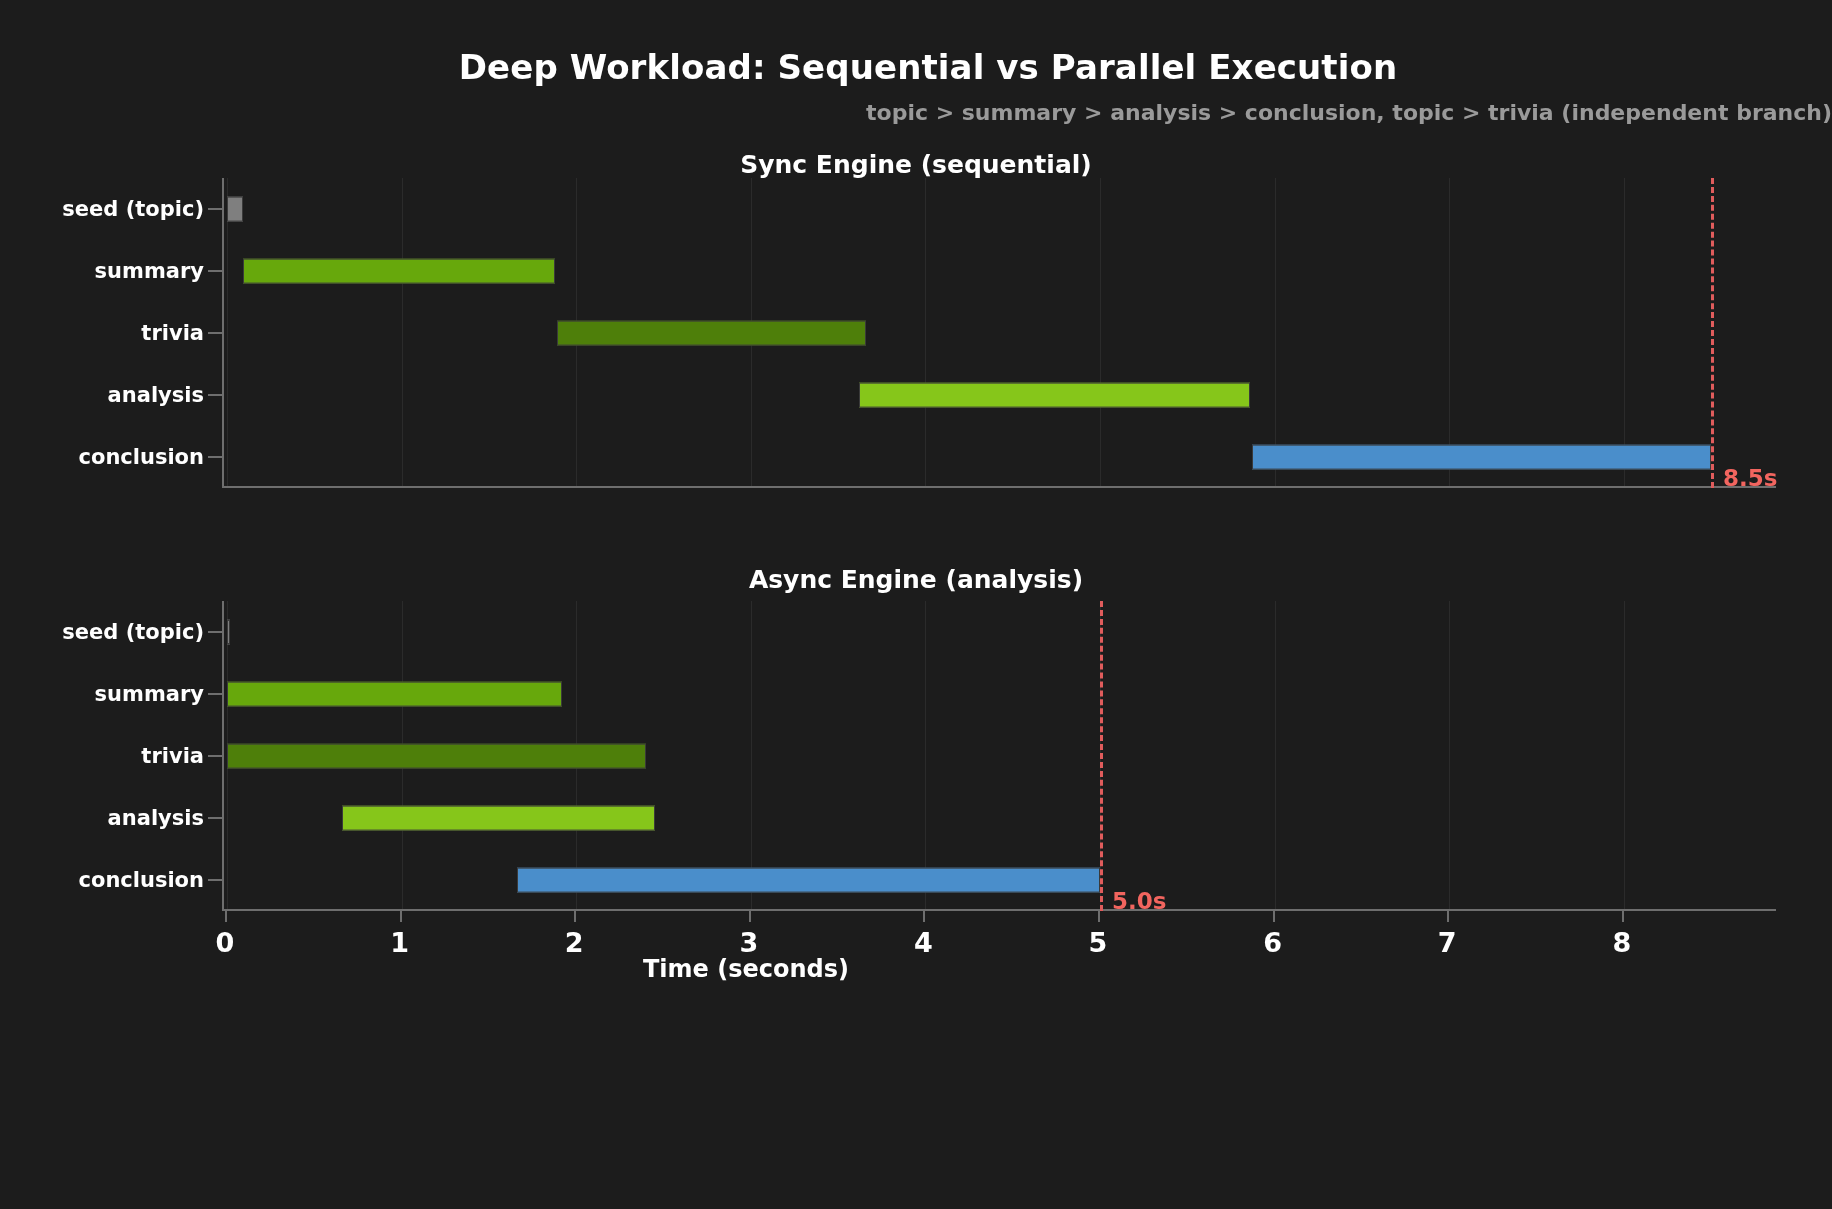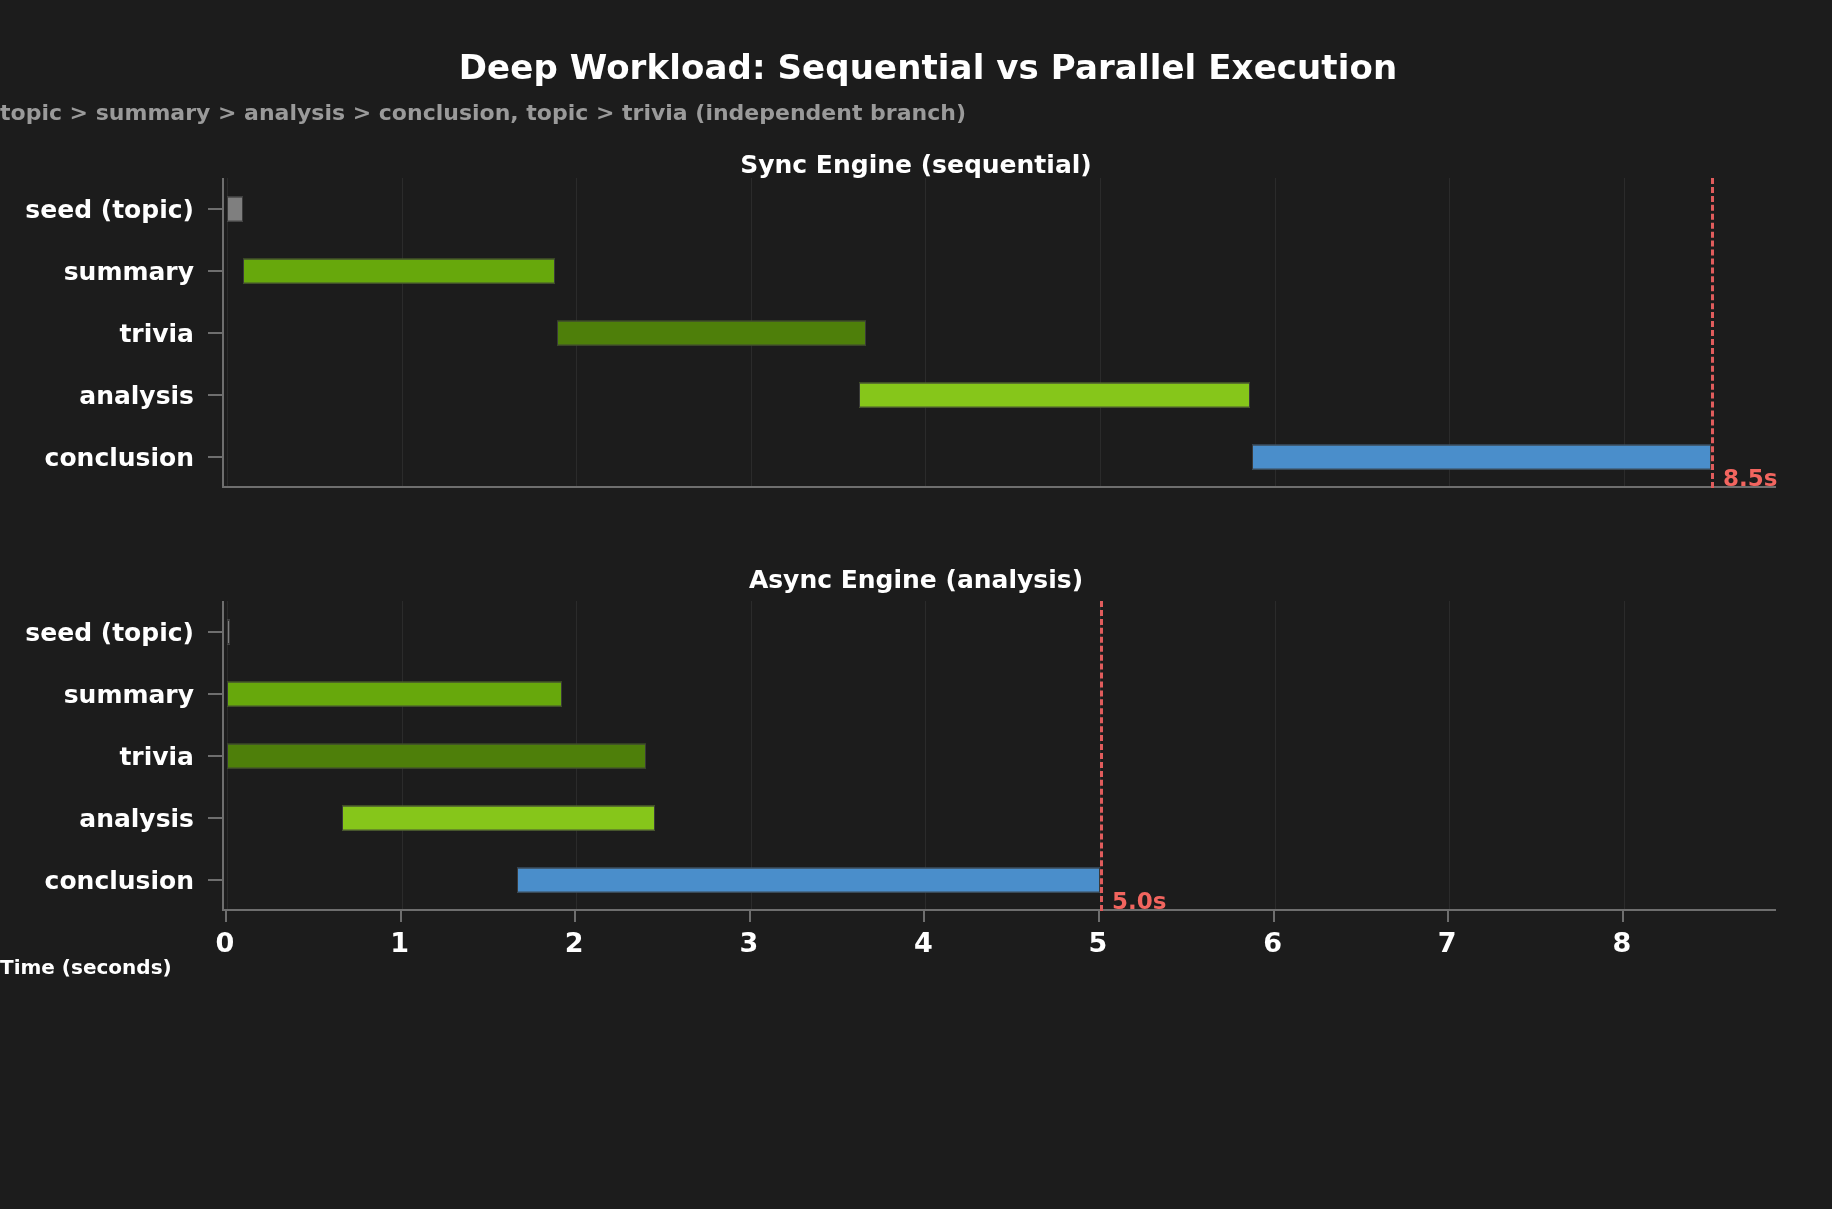--- a/index.html
+++ b/index.html
@@ -13,21 +13,21 @@
 
   
   .fig-title {
     position: absolute; left: 12px; top: 47px; width: 1832px;
     text-align: center;
     font-size: 34px; font-weight: 700; color: #ffffff;
     letter-spacing: .1px;
   }
   .fig-subtitle {
     position: absolute; left: 0; top: 100px; width: 1832px;
-    text-align: left;
+    text-align: right;
     font-size: 22px; font-weight: 700; color: #9a9a9a;
   }
 
   
   .panel { position: absolute; left: 0; width: 1832px; }
   .panel-title {
     position: absolute; left: 0; width: 1832px; text-align: center;
     font-size: 25px; font-weight: 700; color: #ffffff;
   }
 
@@ -40,22 +40,22 @@
   .plot.with-axis { border-bottom: 2px solid #6e6e6e; }
 
   .gridline {
     position: absolute; top: 0; bottom: 0; width: 1px;
     background: #2b2b2b;
   }
   .ytick-row { position: absolute; left: 0; width: 1832px; height: 0; }
   .ytick-text {
     position: absolute; right: 1610px;  
     transform: translateY(-50%);
-    padding-right: 28px;
-    font-size: 25px; font-weight: 700; color: #ffffff;
+    padding-right: 18px;
+    font-size: 21px; font-weight: 700; color: #ffffff;
     white-space: nowrap;
   }
   .ytick-mark {
     position: absolute; left: 208px; width: 14px; height: 2px;
     background: #6e6e6e; transform: translateY(-50%);
   }
 
   .bar {
     position: absolute;
     border: 1px solid #3a3a3a;
@@ -74,22 +74,22 @@
 
   
   .xtick-mark {
     position: absolute; width: 2px; height: 11px; background: #6e6e6e;
   }
   .xtick-text {
     position: absolute; transform: translateX(-50%);
     font-size: 27px; font-weight: 700; color: #ffffff;
   }
   .xaxis-title {
-    position: absolute; left: 0; width: 1492px; text-align: left;
-    font-size: 20px; font-weight: 700; color: #ffffff;
+    position: absolute; left: 0; width: 1492px; text-align: center;
+    font-size: 24px; font-weight: 700; color: #ffffff;
   }
 </style>
 </head>
 <body>
 
 <div class="page">
 
   <div class="fig-title">Deep Workload: Sequential vs Parallel Execution</div>
   <div class="fig-subtitle">topic &gt; summary &gt; analysis &gt; conclusion,   topic &gt; trivia (independent branch)</div>
 

